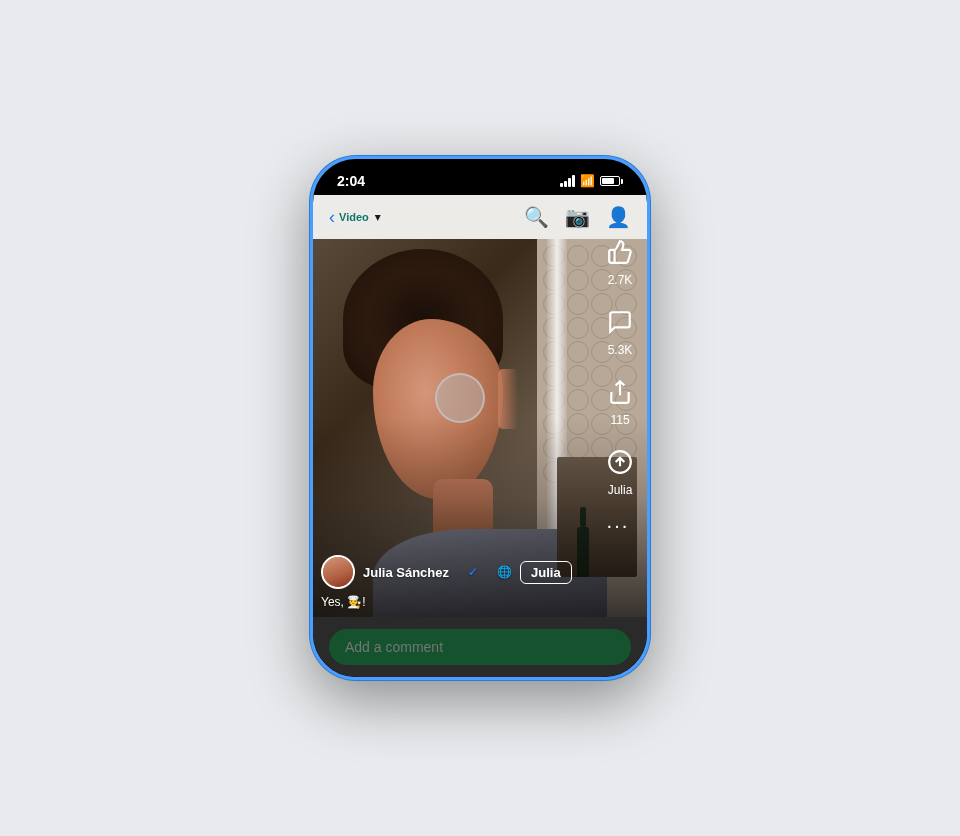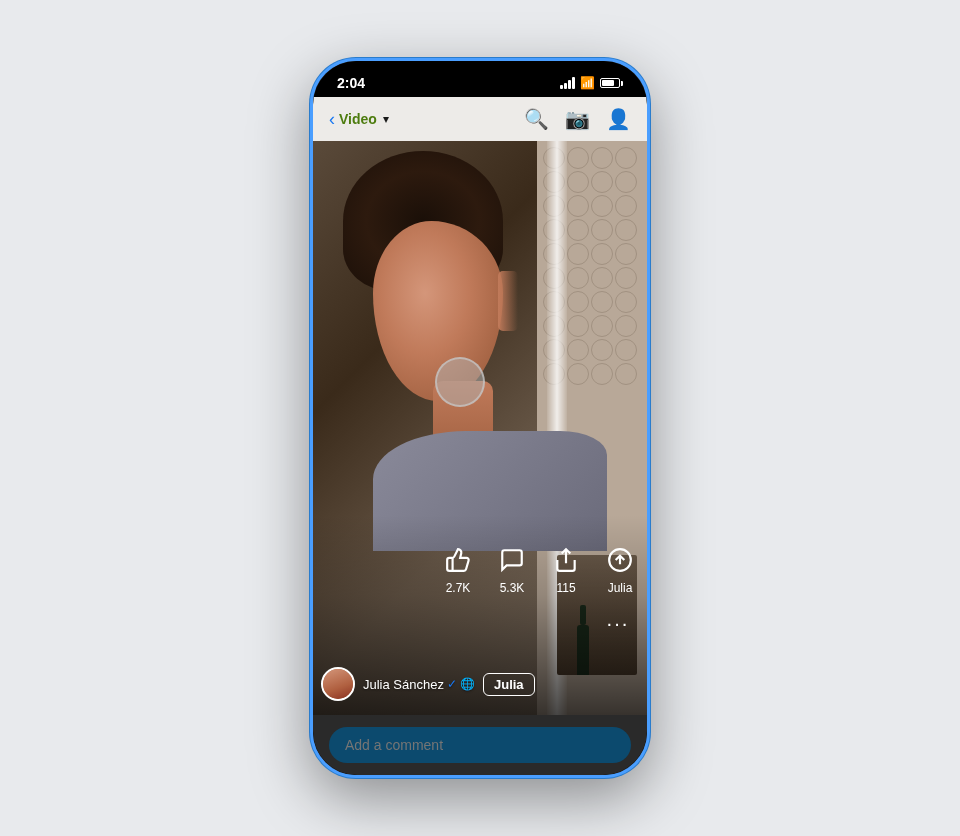--- a/index.html
+++ b/index.html
@@ -10,21 +10,21 @@
       justify-content: center;
       align-items: center;
       width: 960px;
       height: 836px;
       font-family: -apple-system, BlinkMacSystemFont, 'Segoe UI', sans-serif;
     }
 
     .phone-wrapper {
       position: relative;
       width: 340px;
-      height: 720px;
+      height: 524px;
     }
 
     .phone-frame {
       position: absolute;
       inset: 0;
       background: #1a1a1a;
       border-radius: 46px;
       border: 3px solid #4a9eff;
       box-shadow:
         0 0 0 1px #2a7ccc,
@@ -97,22 +97,22 @@
       font-size: 16px;
       font-weight: 500;
     }
 
     .nav-chevron {
       font-size: 18px;
       color: #1877f2;
     }
 
     .nav-title {
-      color: #4d7c0f;
-      font-size: 14px;
+      color: #0f766e;
+      font-size: 11px;
       font-weight: 600;
     }
 
     .nav-dropdown {
       color: #1a1a1a;
       font-size: 12px;
       margin-left: 2px;
     }
 
     .nav-right {
@@ -209,20 +209,21 @@
       border: 2px solid rgba(200,200,200,0.7);
       transform: translate(-50%, -50%);
     }
 
     
     .action-buttons {
       position: absolute;
       right: 8px;
       bottom: 120px;
       display: flex;
+      flex-direction: column;
       align-items: center;
       gap: 16px;
       z-index: 10;
     }
 
     .action-btn {
       display: flex;
       flex-direction: column;
       align-items: center;
       gap: 2px;
@@ -289,25 +290,25 @@
     .avatar-inner {
       width: 100%;
       height: 100%;
       background: linear-gradient(160deg, #d4967a 0%, #b06040 60%, #8a3020 100%);
       border-radius: 50%;
     }
 
     .user-name {
       color: #fff;
       font-size: 13px;
-      font-weight: 400;
+      font-weight: 700;
       text-shadow: 0 1px 2px rgba(0,0,0,0.5);
       display: flex;
       align-items: center;
-      gap: 3px;
+      gap: 19px;
     }
 
     .verified-badge {
       color: #1877f2;
       font-size: 12px;
     }
 
     .globe-icon {
       color: #fff;
       font-size: 12px;
@@ -343,21 +344,21 @@
       height: 60px;
       background: #2a2a2a;
       display: flex;
       align-items: center;
       padding: 0 16px;
       z-index: 10;
     }
 
     .comment-input {
       flex: 1;
-      background: #0c4a6e;
+      background: #14532d;
       border: none;
       border-radius: 20px;
       padding: 10px 16px;
       color: #999;
       font-size: 14px;
       outline: none;
     }
 
     
     .shelf {
@@ -599,20 +600,23 @@
             <div class="avatar">
               <div class="avatar-inner"></div>
             </div>
             <span class="user-name">
               <span>Julia Sánchez</span>
               <span class="verified-badge">✓</span>
               <span class="globe-icon">🌐</span>
             </span>
             <button class="follow-btn">Julia</button>
           </div>
+          <div class="caption-text">
+            <span>Yes, 🧑‍🍳!</span>
+          </div>
         </div>
       </div>
 
       <div class="comment-bar">
         <input class="comment-input" type="text" readonly="" placeholder="Add a comment" style="">
       </div>
 
     </div>
   </div>
 </div>

